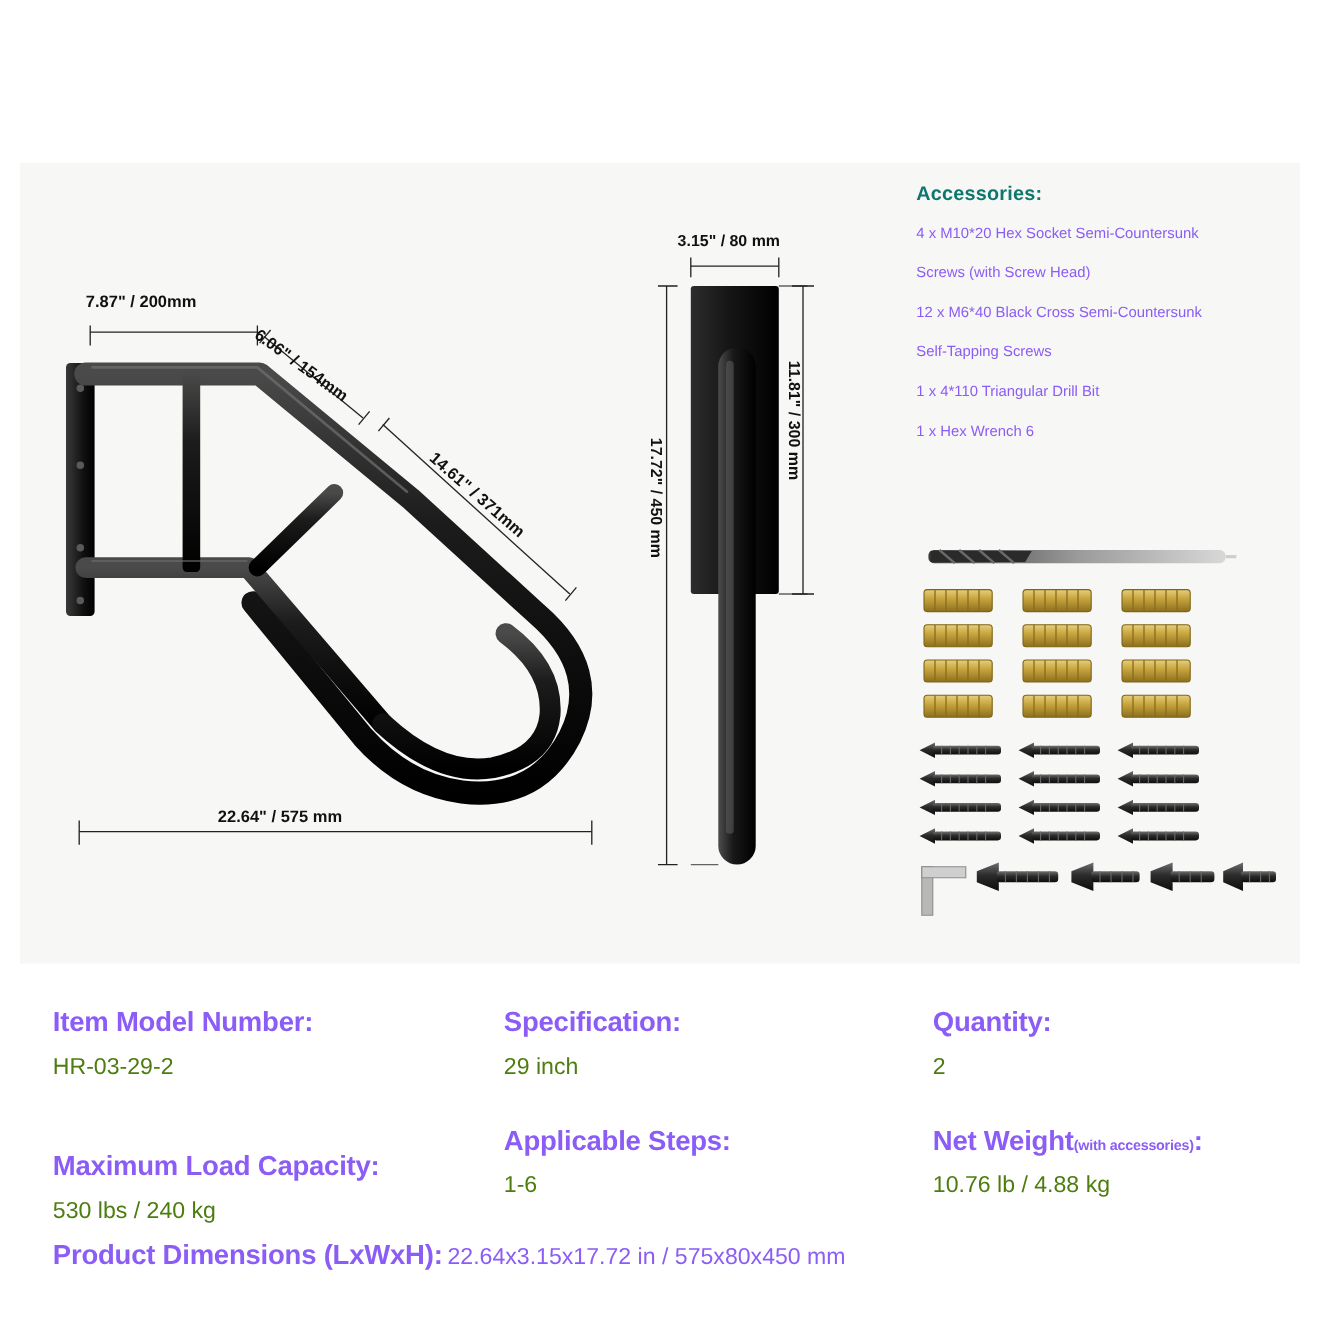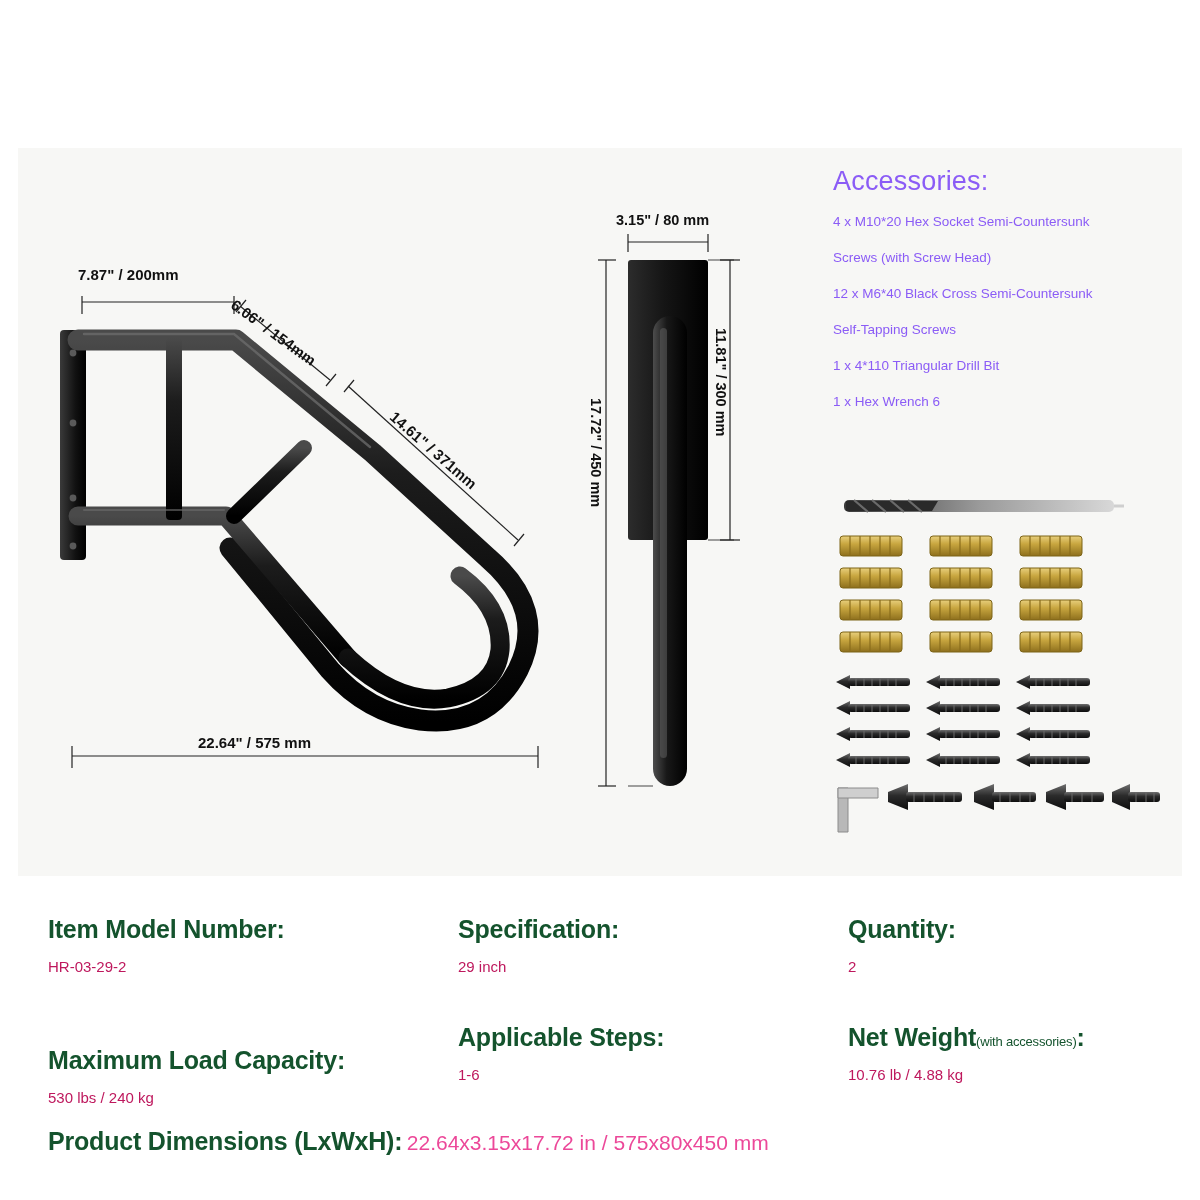--- a/index.html
+++ b/index.html
@@ -61,23 +61,23 @@
 
   
   .acc-area {
     position: absolute;
     left: 800px;
     top: 18px;
     width: 360px;
     height: 700px;
   }
   .acc-title {
-    font-size: 27px;
-    font-weight: normal;
-    color: #8b5cf6;
+    font-size: 18px;
+    font-weight: bold;
+    color: #0f766e;
     margin: 0 0 14px 15px;
     letter-spacing: .2px;
   }
   .acc-list {
     margin: 0 0 0 15px;
     padding: 0;
     list-style: none;
   }
   .acc-list li {
     font-size: 13.5px;
@@ -94,37 +94,37 @@
     top: 895px;
     width: 1164px;
     height: 290px;
   }
   .spec-cell {
     position: absolute;
   }
   .spec-label {
     font-size: 25px;
     font-weight: bold;
-    color: #14532d;
+    color: #8b5cf6;
     white-space: nowrap;
     letter-spacing: -0.2px;
   }
   .spec-label .small {
     font-size: 13px;
-    font-weight: normal;
+    font-weight: bold;
   }
   .spec-value {
-    font-size: 15px;
-    color: #be185d;
+    font-size: 21px;
+    color: #4d7c0f;
     white-space: nowrap;
     margin-top: 14px;
   }
   .spec-inline {
     font-size: 21px;
-    color: #ec4899;
+    color: #8b5cf6;
     white-space: nowrap;
     margin-top: 16px;
   }
   .dims-line {
     position: absolute;
     left: 30px;
     top: 232px;
     white-space: nowrap;
   }
   .dims-line .spec-label { display: inline; }

